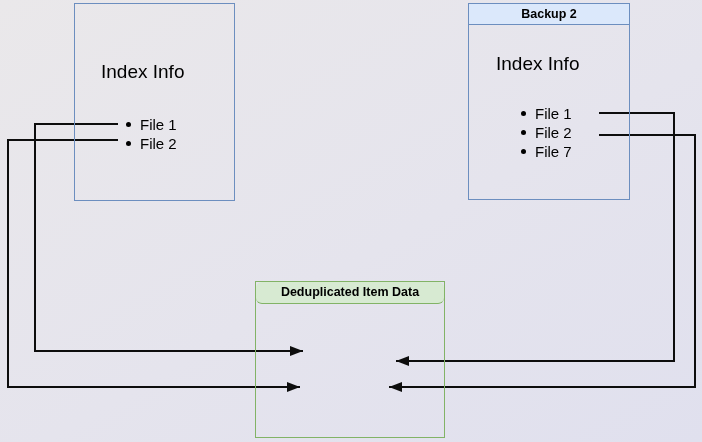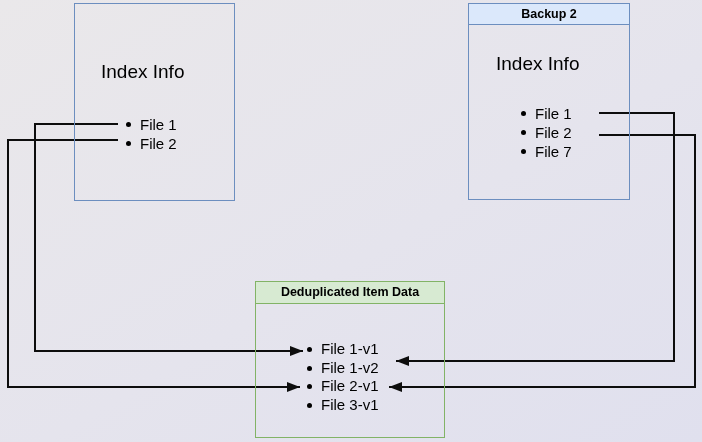--- a/index.html
+++ b/index.html
@@ -40,21 +40,21 @@
     border-color: inherit;
     text-align: center;
     font-weight: bold;
     font-size: 12.5px;
     line-height: 20px;
     height: 21px;
   }
   .blue  { border-color: var(--box-blue-border, #6c8ebf); }
   .blue .hdr  { background: var(--box-blue-header, #dbe8fb); }
   .green { border-color: var(--box-green-border, #82b366); }
-  .green .hdr { background: var(--box-green-header, #d7ead2); }
+  .green .hdr { background: var(--box-green-header, #d7ead2); border-radius: 6px; }
 
   #backup1 { left: 74px;  top: 3px;   width: 161px; height: 198px; }
   #backup2 { left: 468px; top: 3px;   width: 162px; height: 197px; }
   #dedup   { left: 255px; top: 281px; width: 190px; height: 157px; }
   #dedup .hdr { height: 22px; line-height: 21px; }
 
   .section-label {
     position: absolute;
     font-size: 19px;
     white-space: nowrap;
@@ -114,21 +114,15 @@
     <div class="section-label">Index Info</div>
     <ul class="files">
       <li>File 1</li>
       <li>File 2</li>
       <li>File 7</li>
     </ul>
   </div>
 
   <div class="node green" id="dedup">
     <div class="hdr">Deduplicated Item Data</div>
-    <ul class="files">
-      <li>File 1-v1</li>
-      <li>File 1-v2</li>
-      <li>File 2-v1</li>
-      <li>File 3-v1</li>
-    </ul>
   </div>
 
 </div>
 
 </body></html>

